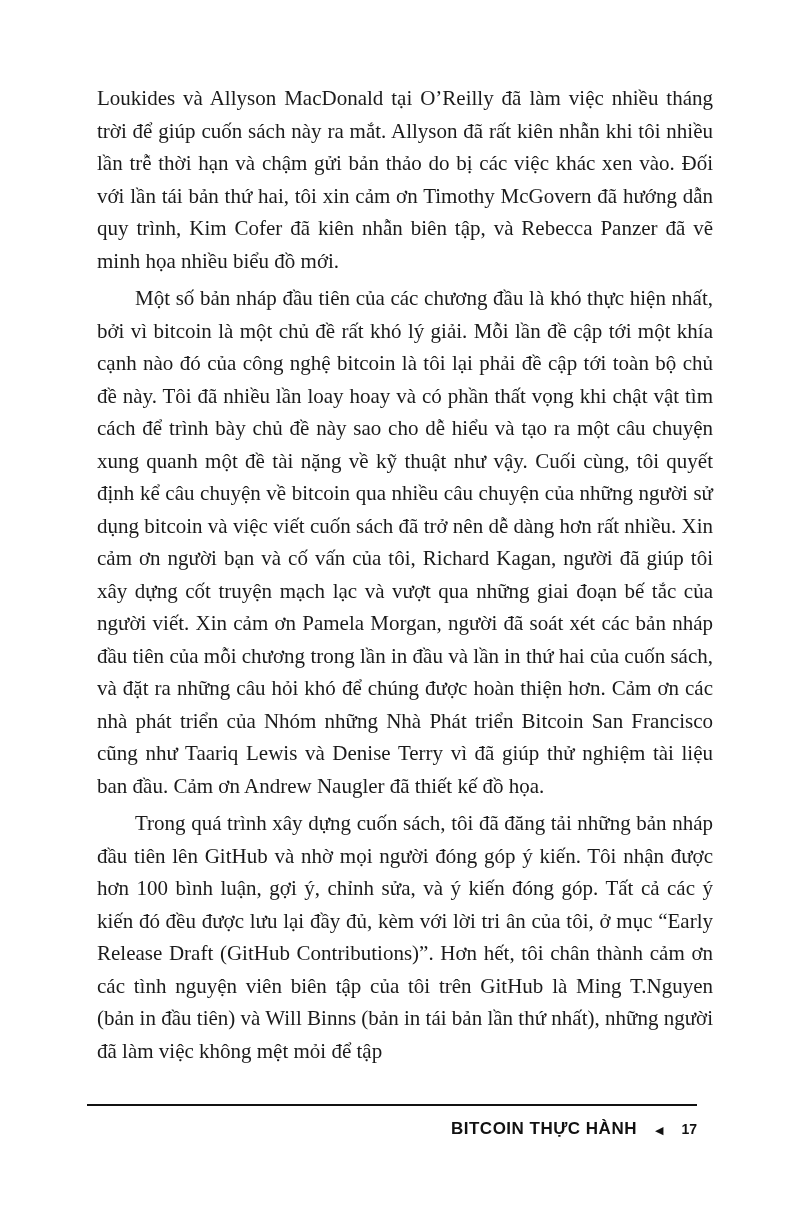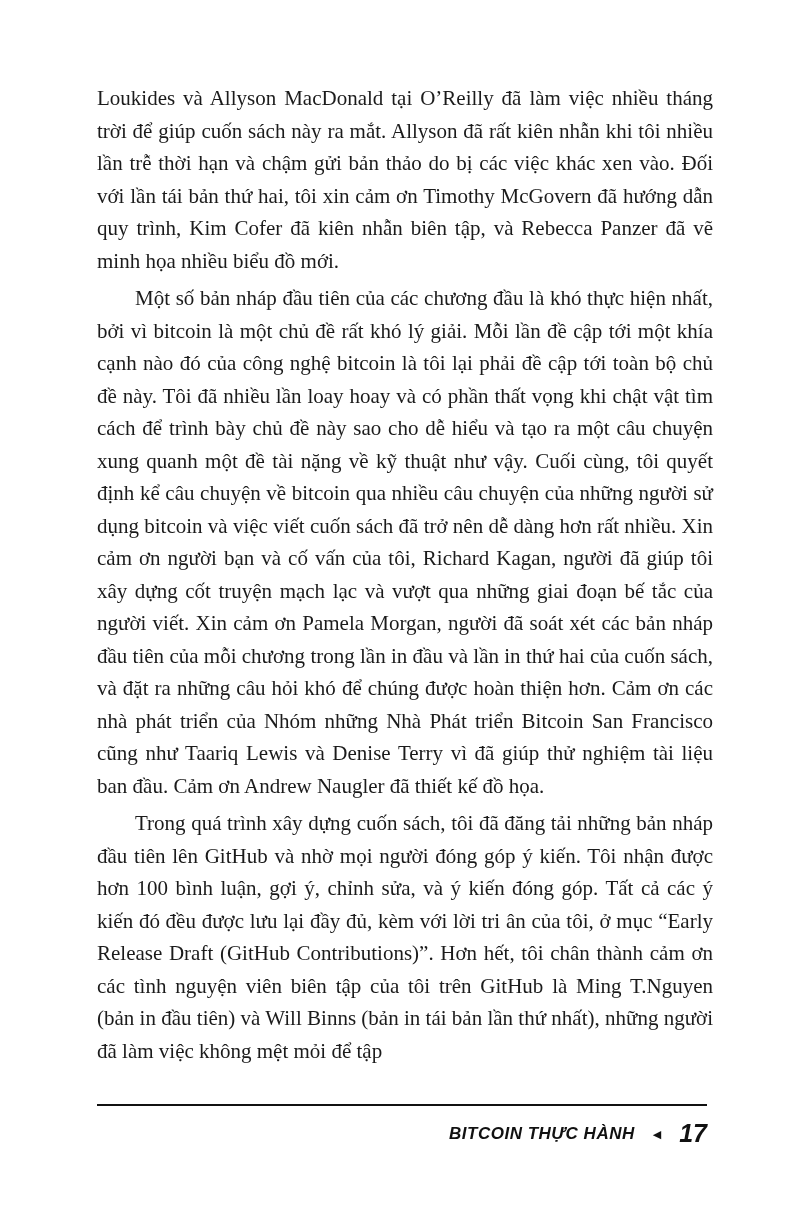--- a/index.html
+++ b/index.html
@@ -27,24 +27,23 @@
   }
   .para {
     margin: 0 0 5px 0;
     text-indent: 38px;
   }
   .para.no-indent {
     text-indent: 0;
   }
   .footer {
     position: absolute;
-    left: 97px;
+    left: 87px;
     top: 1104px;
     width: 610px;
-    font-style: italic;
   }
   .rule {
     border: none;
     border-top: 2px solid #111111;
     margin: 0;
     width: 100%;
   }
   .footer-row {
     display: flex;
     justify-content: flex-end;
@@ -59,21 +58,21 @@
     font-size: 17px;
     letter-spacing: 0.5px;
   }
   .tri {
     font-size: 11px;
     line-height: 1;
     position: relative;
     top: 1px;
   }
   .page-num {
-    font-size: 25px;
+    font-size: 14px;
   }
 </style>
 </head>
 <body>
 
 <div class="page">
   <main class="content">
     <p class="para no-indent">Loukides và Allyson MacDonald tại O’Reilly đã làm việc nhiều tháng trời để giúp cuốn sách này ra mắt. Allyson đã rất kiên nhẫn khi tôi nhiều lần trễ thời hạn và chậm gửi bản thảo do bị các việc khác xen vào. Đối với lần tái bản thứ hai, tôi xin cảm ơn Timothy McGovern đã hướng dẫn quy trình, Kim Cofer đã kiên nhẫn biên tập, và Rebecca Panzer đã vẽ minh họa nhiều biểu đồ mới.</p>
     <p class="para">Một số bản nháp đầu tiên của các chương đầu là khó thực hiện nhất, bởi vì bitcoin là một chủ đề rất khó lý giải. Mỗi lần đề cập tới một khía cạnh nào đó của công nghệ bitcoin là tôi lại phải đề cập tới toàn bộ chủ đề này. Tôi đã nhiều lần loay hoay và có phần thất vọng khi chật vật tìm cách để trình bày chủ đề này sao cho dễ hiểu và tạo ra một câu chuyện xung quanh một đề tài nặng về kỹ thuật như vậy. Cuối cùng, tôi quyết định kể câu chuyện về bitcoin qua nhiều câu chuyện của những người sử dụng bitcoin và việc viết cuốn sách đã trở nên dễ dàng hơn rất nhiều. Xin cảm ơn người bạn và cố vấn của tôi, Richard Kagan, người đã giúp tôi xây dựng cốt truyện mạch lạc và vượt qua những giai đoạn bế tắc của người viết. Xin cảm ơn Pamela Morgan, người đã soát xét các bản nháp đầu tiên của mỗi chương trong lần in đầu và lần in thứ hai của cuốn sách, và đặt ra những câu hỏi khó để chúng được hoàn thiện hơn. Cảm ơn các nhà phát triển của Nhóm những Nhà Phát triển Bitcoin San Francisco cũng như Taariq Lewis và Denise Terry vì đã giúp thử nghiệm tài liệu ban đầu. Cảm ơn Andrew Naugler đã thiết kế đồ họa.</p>
     <p class="para">Trong quá trình xây dựng cuốn sách, tôi đã đăng tải những bản nháp đầu tiên lên GitHub và nhờ mọi người đóng góp ý kiến. Tôi nhận được hơn 100 bình luận, gợi ý, chỉnh sửa, và ý kiến đóng góp. Tất cả các ý kiến đó đều được lưu lại đầy đủ, kèm với lời tri ân của tôi, ở mục “Early Release Draft (GitHub Contributions)”. Hơn hết, tôi chân thành cảm ơn các tình nguyện viên biên tập của tôi trên GitHub là Ming T.Nguyen (bản in đầu tiên) và Will Binns (bản in tái bản lần thứ nhất), những người đã làm việc không mệt mỏi để tập</p>

